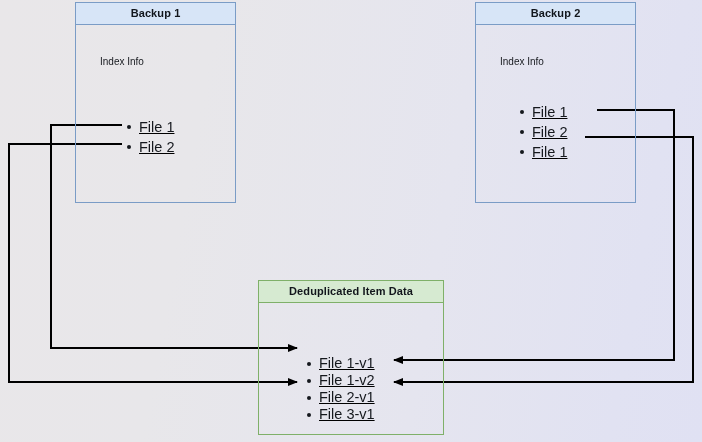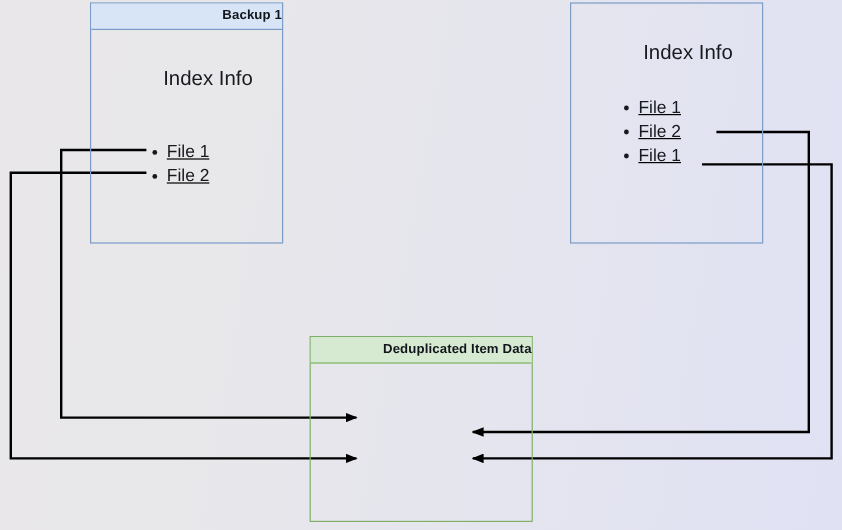--- a/index.html
+++ b/index.html
@@ -33,43 +33,42 @@
     border: 1px solid #7a9cc6;
     background: transparent;
   }
   .node.green {
     border-color: #7fb069;
   }
   .node-header {
     box-sizing: border-box;
     height: 22px;
     line-height: 21px;
-    text-align: right;
+    text-align: center;
     font-size: 11px;
     font-weight: bold;
     color: #12161c;
     background: #d7e5f7;
     border-bottom: 1px solid #7a9cc6;
     letter-spacing: .1px;
   }
   .node.green .node-header {
     background: #d6ead1;
     border-bottom-color: #7fb069;
   }
   .node-body {
     position: relative;
     height: calc(100% - 22px);
   }
 
   .subtitle {
     position: absolute;
-    font-size: 17px;
+    font-size: 10px;
     color: #171a1f;
     white-space: nowrap;
-    margin-left: 36px;
   }
 
   .filelist {
     position: absolute;
     margin: 0;
     padding: 0;
     list-style: none;
     text-decoration: underline;
   }
   .filelist li {
@@ -126,27 +125,36 @@
     <div class="node-body">
       <div class="subtitle" style="left:24px; top:31px;">Index Info</div>
       <ul class="filelist" style="left:51px; top:92px;">
         <li>File 1</li>
         <li>File 2</li>
       </ul>
     </div>
   </div>
 
   <div class="node" style="left:475px; top:2px; width:161px; height:201px;">
+    <div class="node-header">Backup 2</div>
     <div class="node-body">
       <div class="subtitle" style="left:24px; top:31px;">Index Info</div>
       <ul class="filelist" style="left:44px; top:77px;">
         <li>File 1</li>
         <li>File 2</li>
         <li>File 1</li>
       </ul>
     </div>
   </div>
 
   <div class="node green" style="left:258px; top:280px; width:186px; height:155px;">
     <div class="node-header">Deduplicated Item Data</div>
+    <div class="node-body">
+      <ul class="filelist dedup" style="left:48px; top:52px;">
+        <li>File 1-v1</li>
+        <li>File 1-v2</li>
+        <li>File 2-v1</li>
+        <li>File 3-v1</li>
+      </ul>
+    </div>
   </div>
 
 </div>
 
 </body></html>

